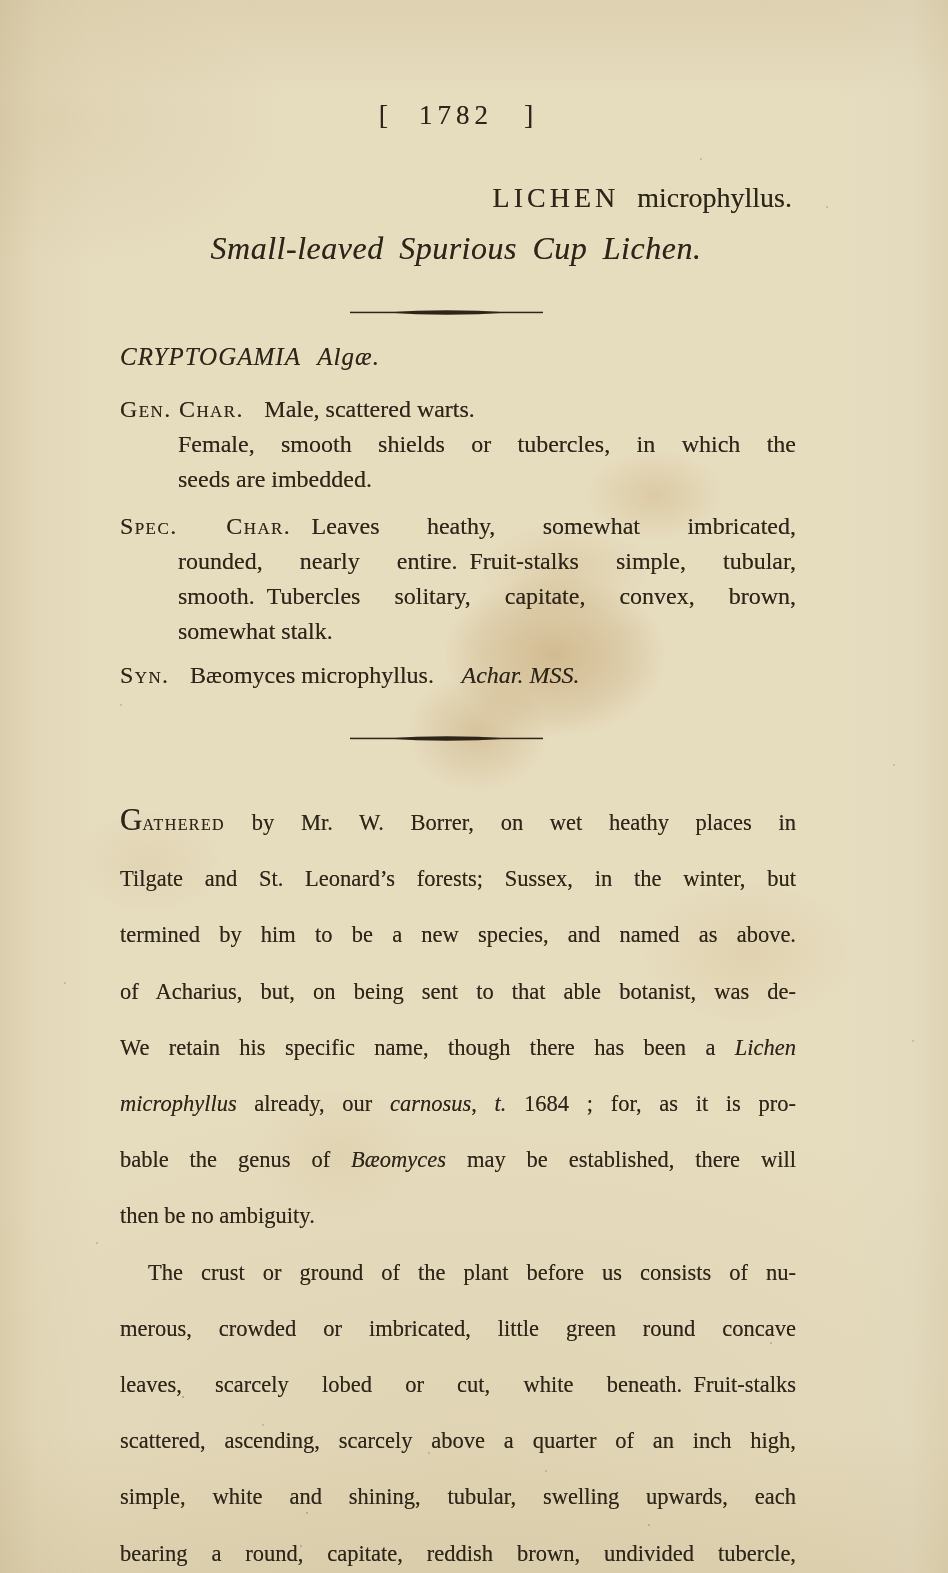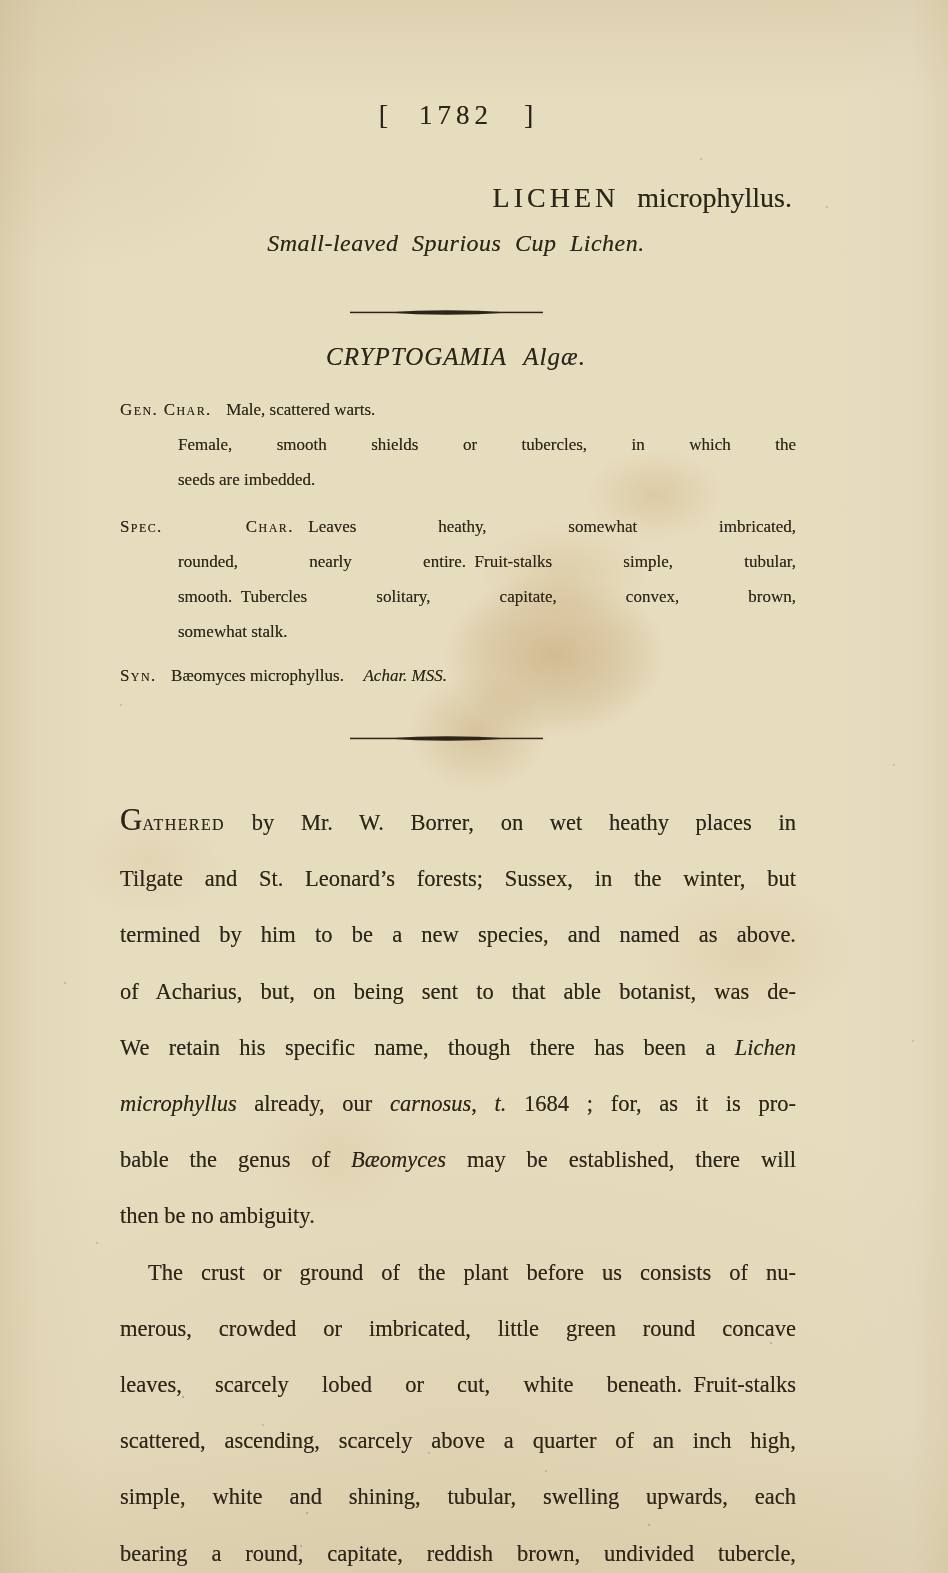--- a/index.html
+++ b/index.html
@@ -60,39 +60,39 @@
 
   .title-line {
     position: absolute; top: 182px; left: 120px; width: 672px;
     text-align: right; font-size: 28px;
   }
   .title-line .genus { letter-spacing: 4px; }
   .title-line .species { margin-left: 18px; }
 
   .common-name {
     position: absolute; top: 230px; left: 120px; width: 672px;
-    text-align: center; font-style: italic; font-size: 24px;
+    text-align: center; font-style: italic; font-size: 32px;
     letter-spacing: 0.5px; word-spacing: 7px;
   }
 
   
   .rule { position: absolute; left: 350px; width: 193px; height: 7px; color: var(--ink, #2e2519); }
   .rule1 { top: 309px; }
   .rule2 { top: 735px; }
 
   .classification {
     position: absolute; top: 343px; left: 120px; width: 672px;
-    text-align: center; font-style: italic; font-size: 25px;
+    text-align: left; font-style: italic; font-size: 25px;
     letter-spacing: 1px; word-spacing: 10px;
   }
 
   
   .taxonomy {
     position: absolute; top: 392px; left: 120px; width: 676px;
-    font-size: 17px;
+    font-size: 24px;
   }
   .taxonomy .line { line-height: 35px; }
   .block-spec { margin-top: 12px; }
   .block-syn  { margin-top: 9px; }
 
   .body-text {
     position: absolute; top: 780px; left: 120px; width: 676px;
     font-size: 22.5px;
   }
   .body-text .line { line-height: 32.2px; margin-top: 24px; }

